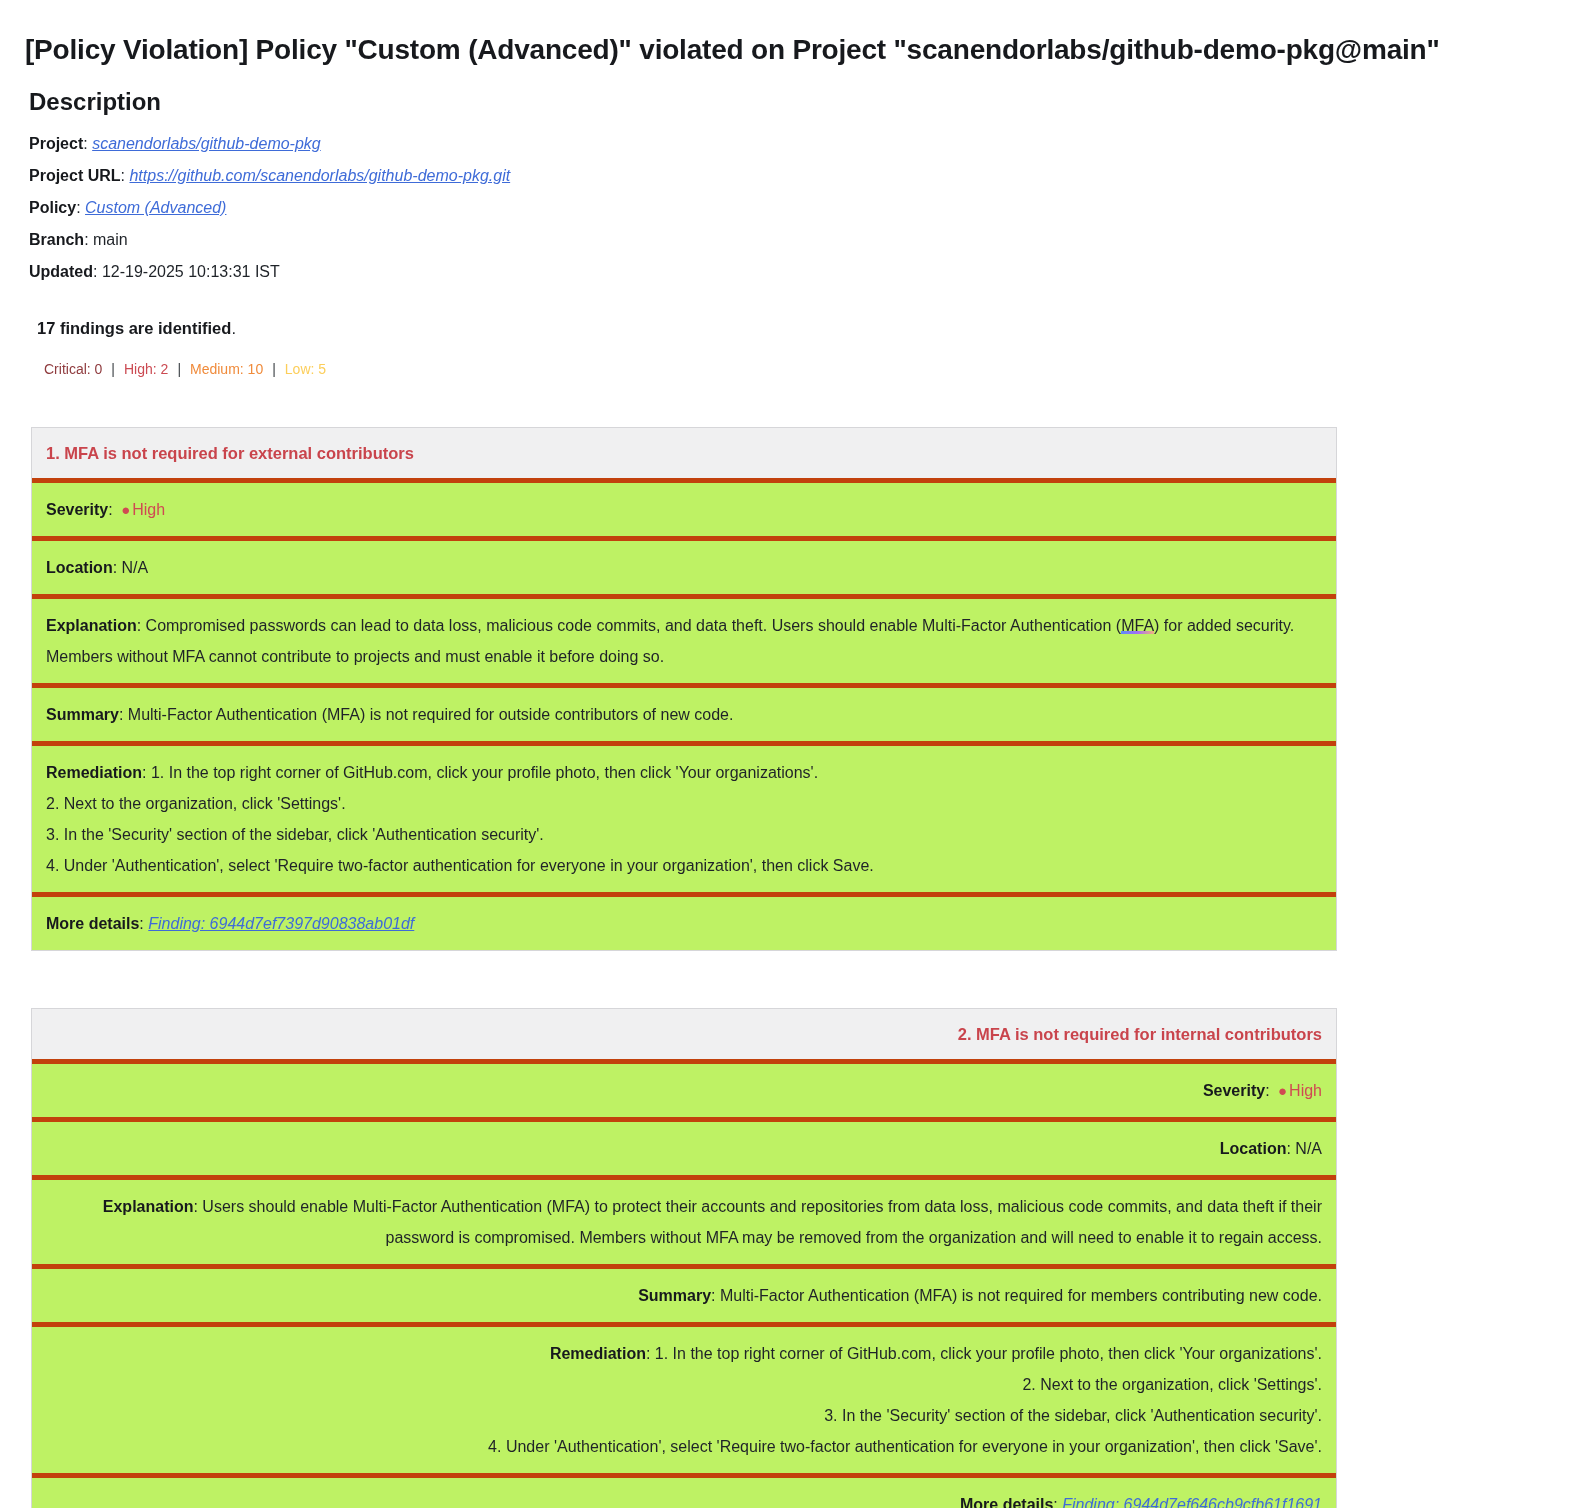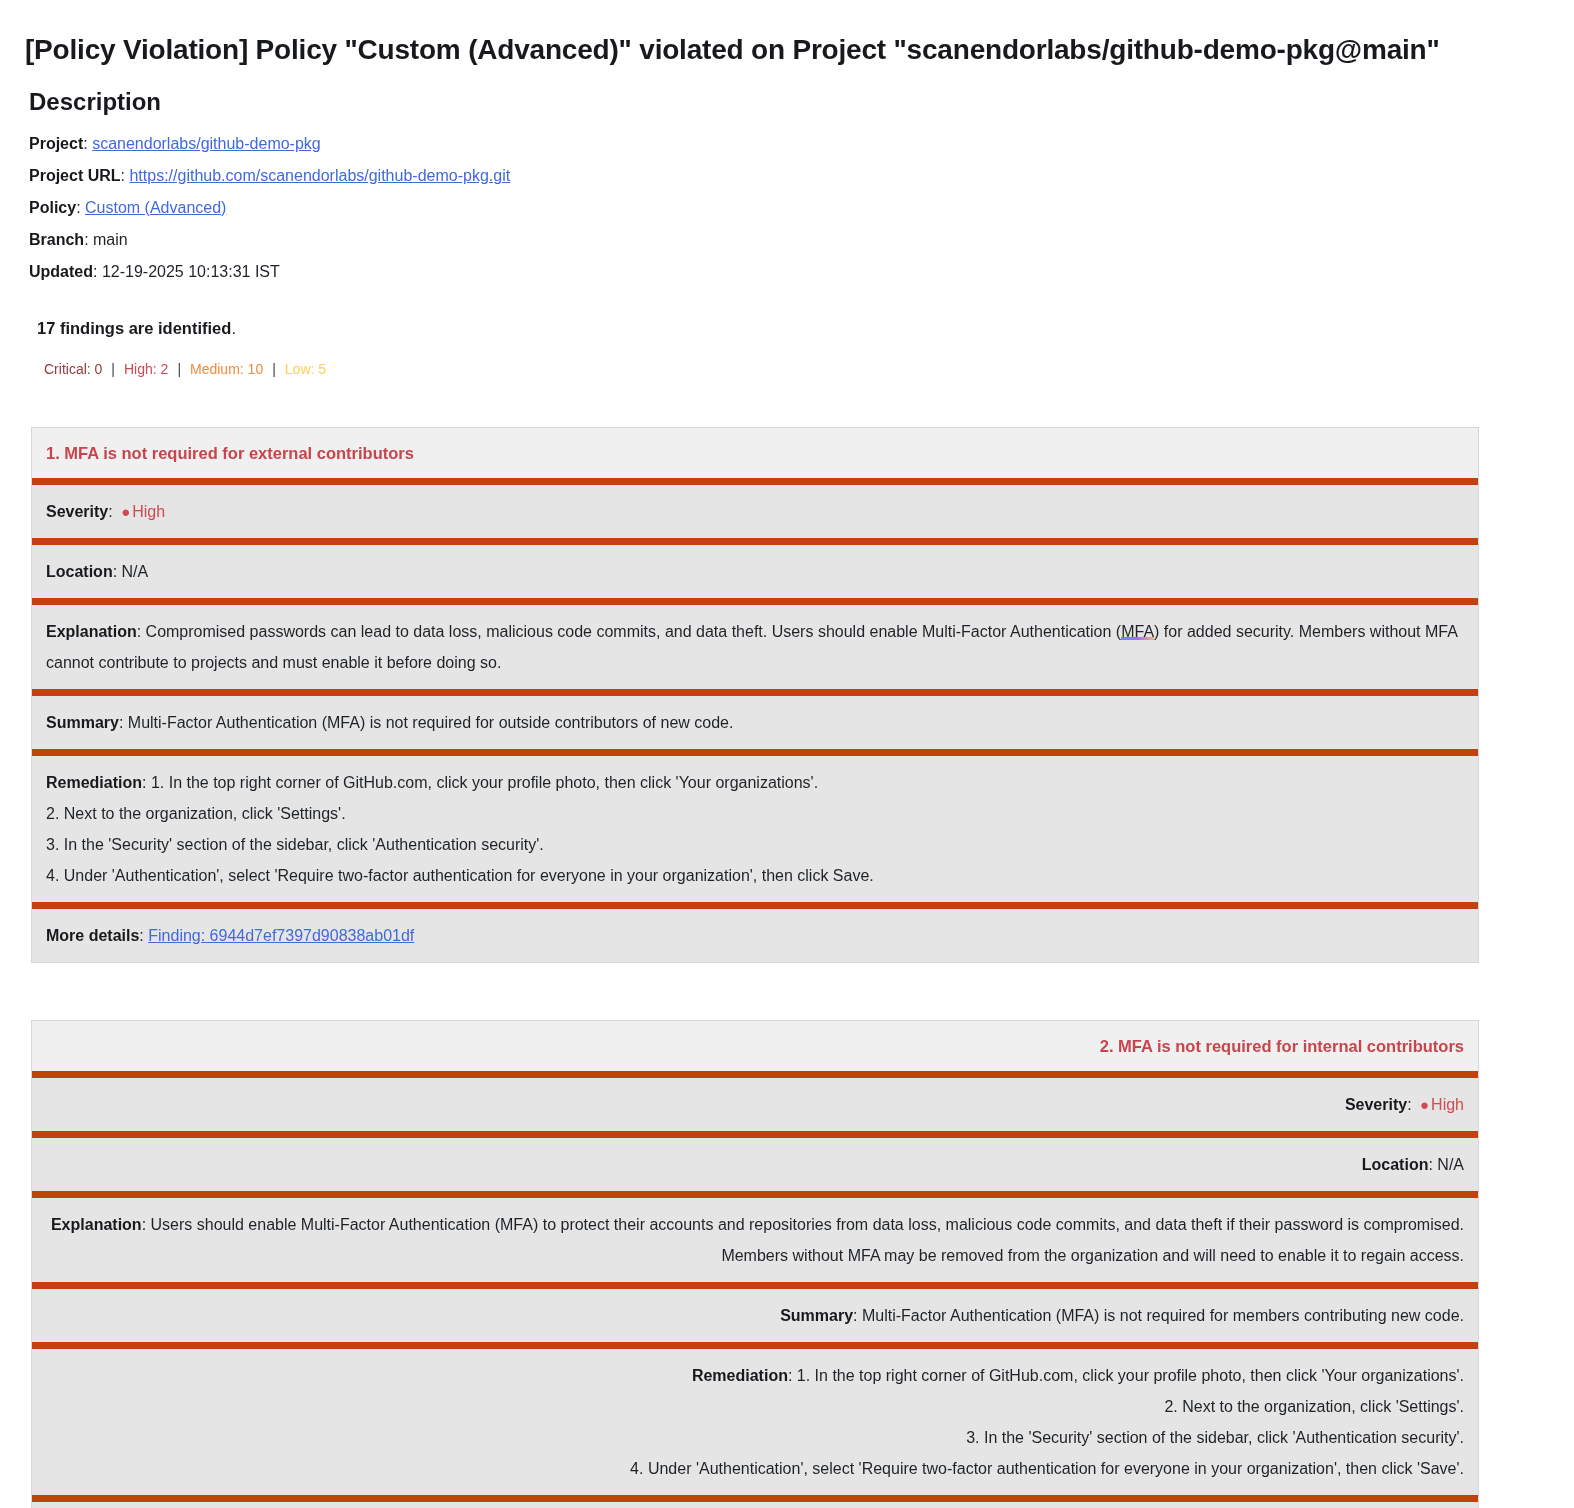--- a/index.html
+++ b/index.html
@@ -17,36 +17,36 @@
     color: #17191d; margin: 0 0 14px 0; max-width: 1475px;
     letter-spacing: -0.2px;
   }
   h2.desc-heading {
     font-size: 24px; font-weight: 700; color: #17191d;
     margin: 18px 0 12px 4px;
   }
   .meta { margin-left: 4px; }
   .meta p { margin: 0; line-height: 32px; font-size: 16px; }
   b { font-weight: 700; color: #17191d; }
-  a { color: #3e6bd8; text-decoration: underline; cursor: pointer; }
+  a { color: #3e6bd8; text-decoration: underline; cursor: pointer; font-style: italic; }
 
   .findings-summary { margin: 29px 0 0 4px; }
   .findings-count-line { font-size: 16.5px; line-height: 22px; margin: 8px; }
   .severity-line { font-size: 14px; line-height: 31px; margin: 15px; }
   .sep { color: #3f4449; margin: 0 9px; font-weight: 400; }
 
   .finding-card {
     border: 1px solid #d6d6d9;
     margin: 42px 0 0 6px;
-    width: 1448px;
+    width: 1306px;
   }
   .finding-card + .finding-card { margin-top: 57px; text-align: right; }
   .row {
-    padding: 11px 14px; border-top: 7px solid #c2410c;
-    font-size: 16px; line-height: 31px; background: #e5e5e5;
+    padding: 11px 14px; border-top: 5px solid #c2410c;
+    font-size: 16px; line-height: 31px; background: #bef264;
   }
   .row:first-child { border-top: none; }
   .header-row {
     background: #f0f0f1; color: #c9444c;
     font-weight: 700; font-size: 16.5px;
     padding: 14px 14px; line-height: 22px;
   }
   .sev-dot { color: #d04a52; font-size: 15px; margin: 0 2px 0 4px; }
   .sev-high { color: #d04a52; }
   .row p { margin: 0; }

